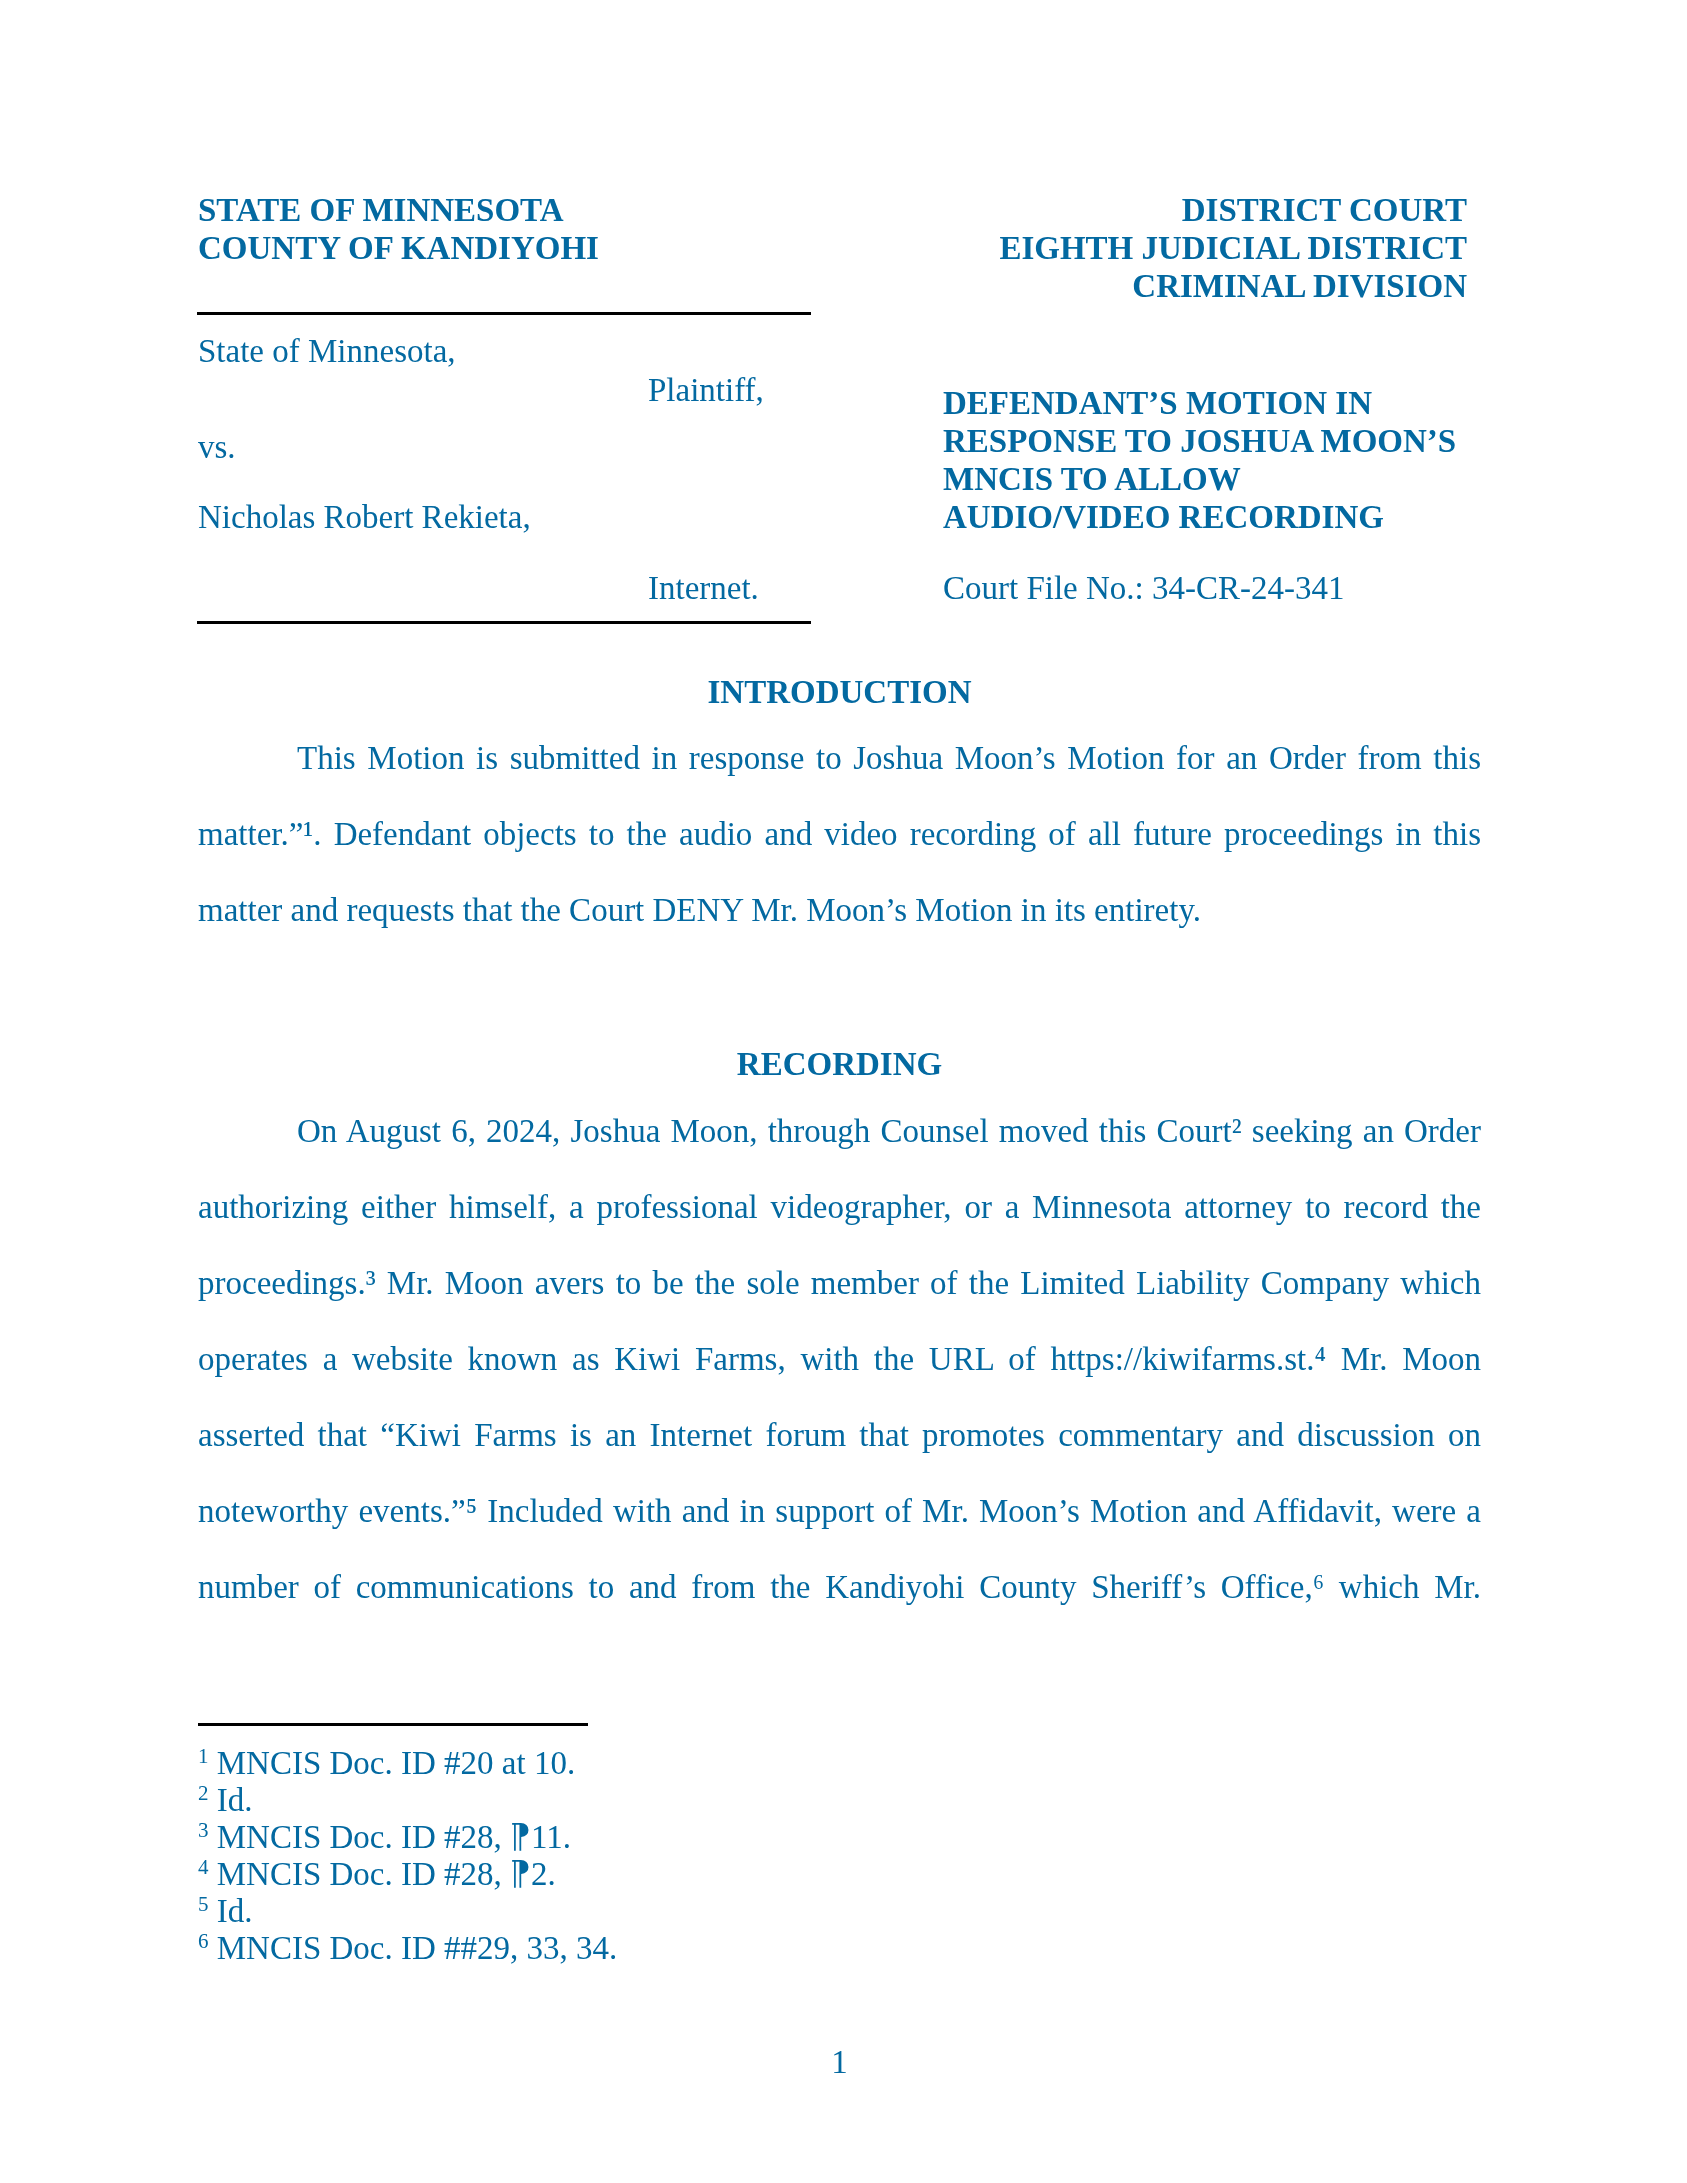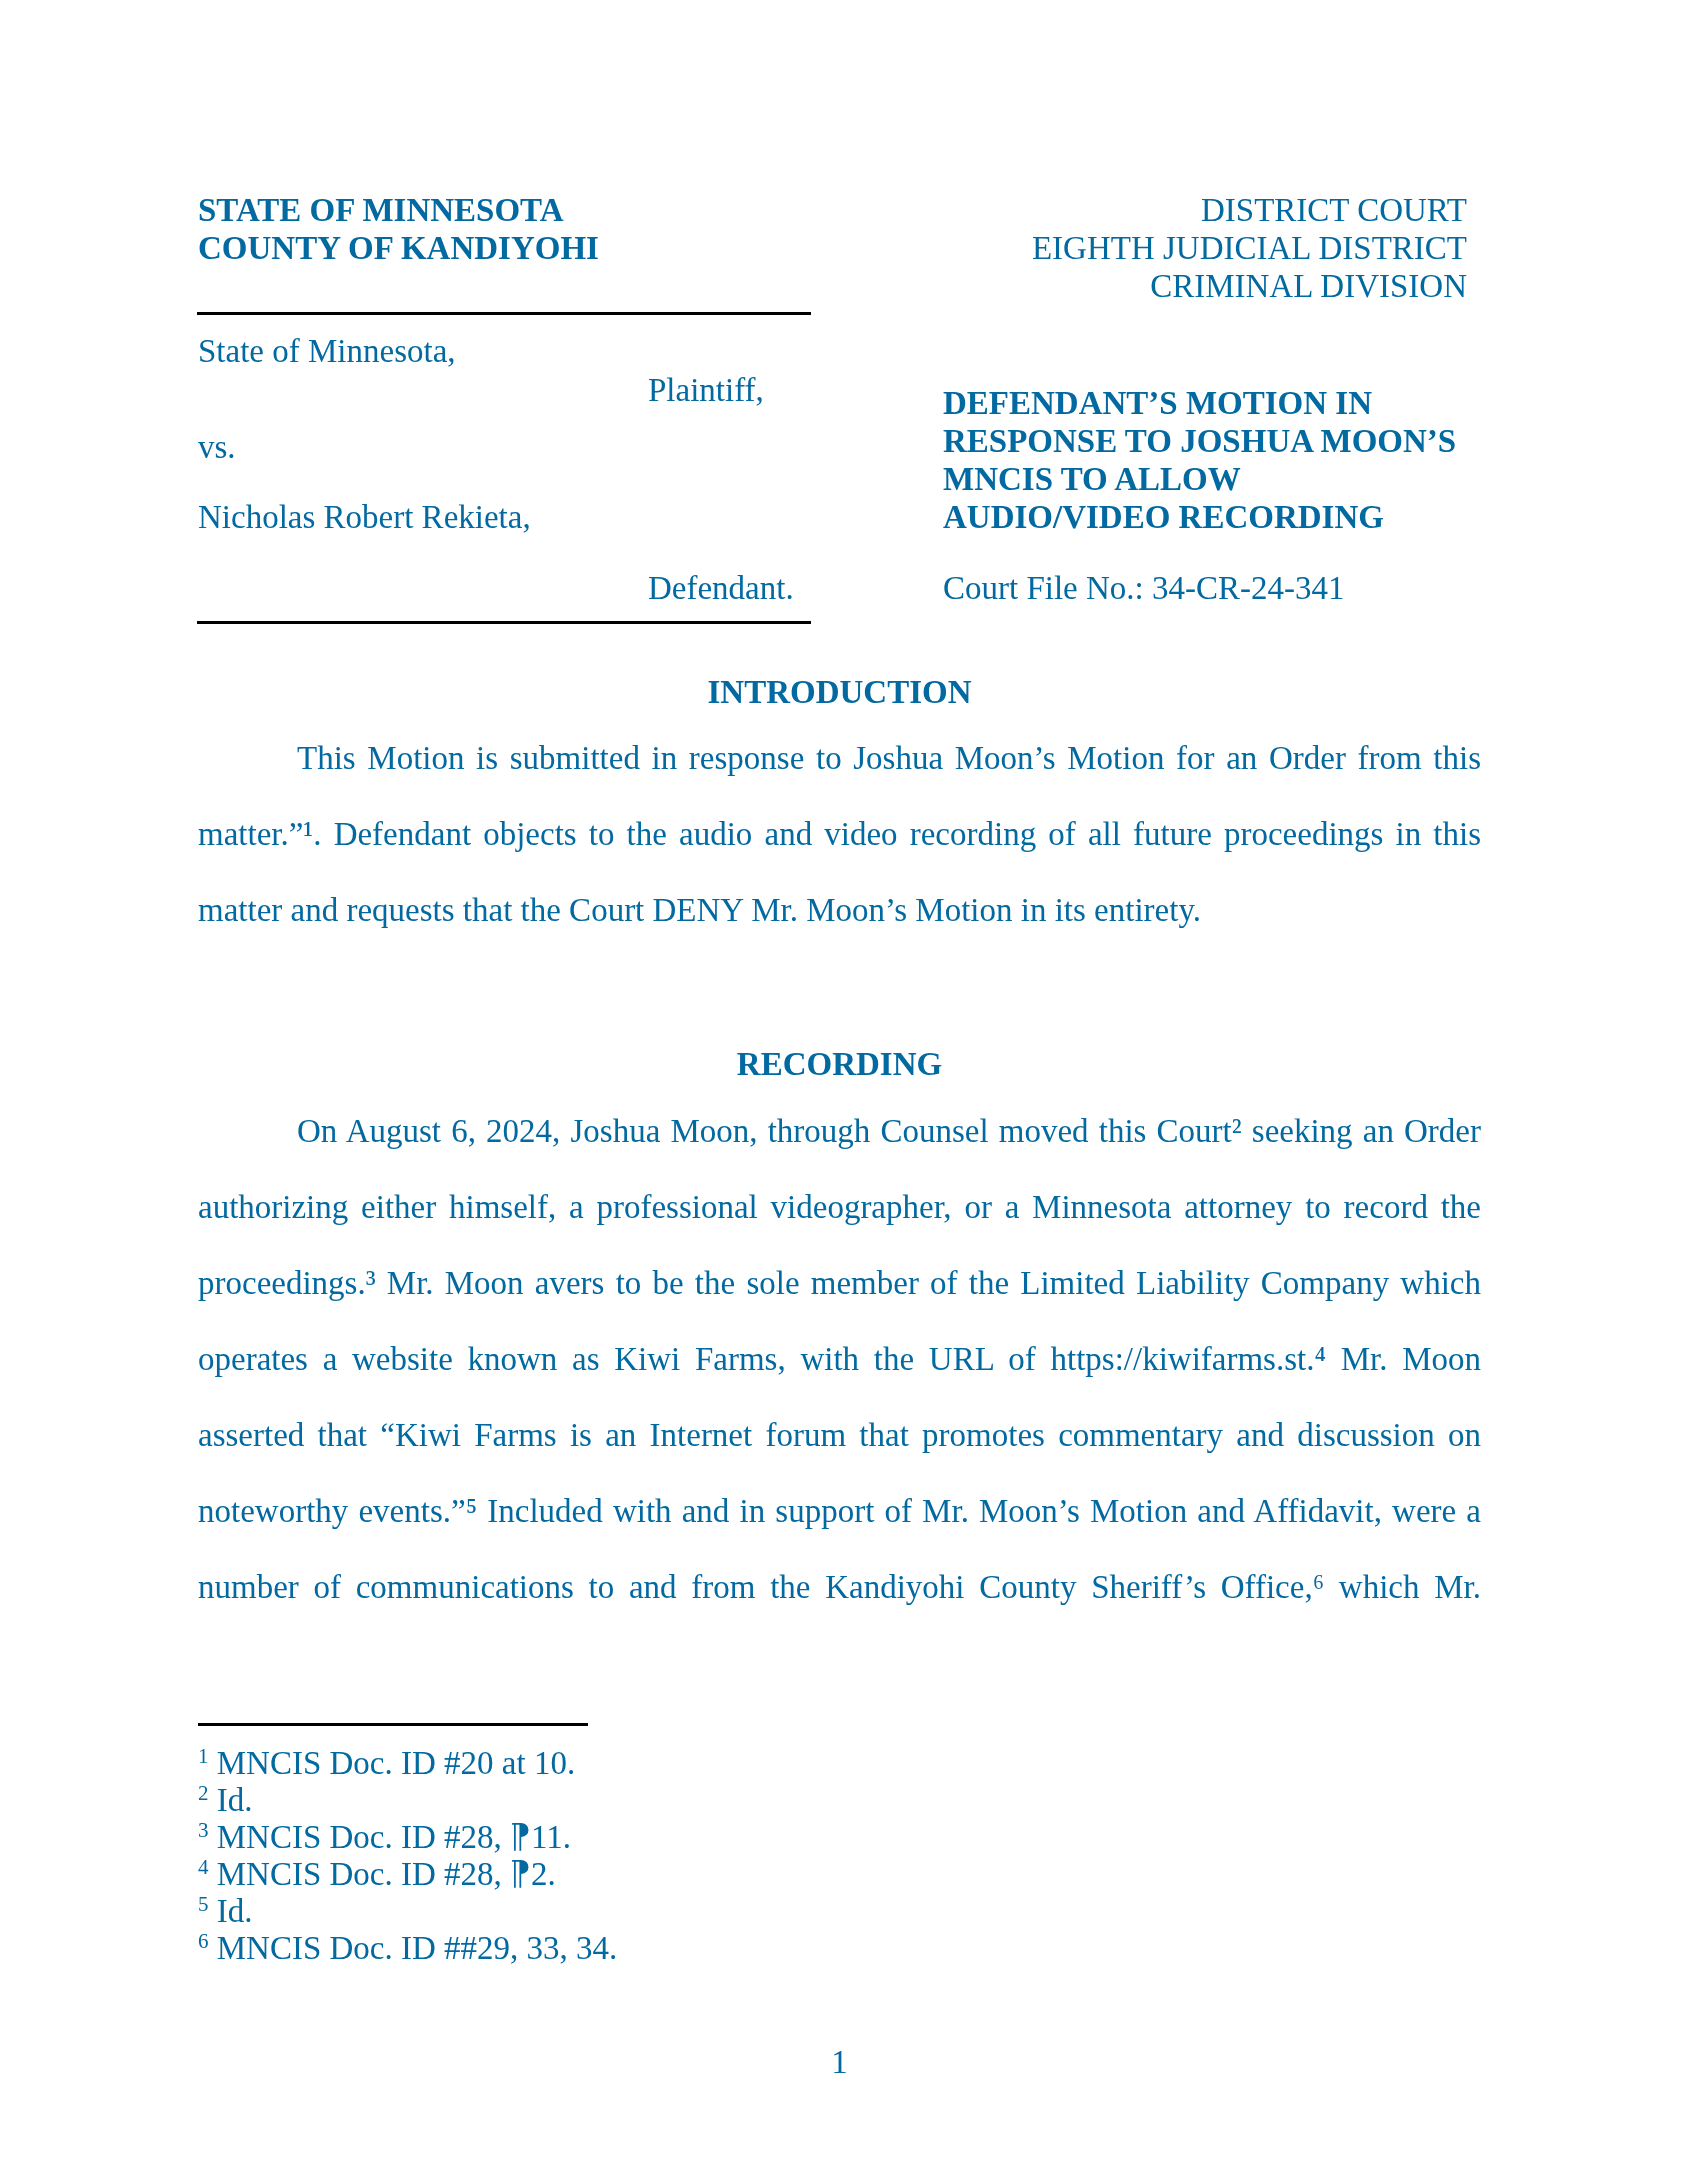--- a/index.html
+++ b/index.html
@@ -10,21 +10,21 @@
     background: #ffffff;
     color: #0369a1;
     font-family: "Liberation Serif", "DejaVu Serif", serif;
     font-size: 33px;
     overflow: hidden;
   }
   .abs { position: absolute; font-family: Liberation Serif, serif; }
 
   
   .hdr-left  { position: absolute; left: 198px;  top: 191px; line-height: 38px; font-weight: bold; }
-  .hdr-right { position: absolute; right: 220px; top: 191px; line-height: 38px; font-weight: normal; text-align: right; }
+  .hdr-right { position: absolute; right: 220px; top: 191px; line-height: 38px; font-weight: bold; text-align: right; }
 
   
   .rule { position: absolute; height: 3.3px; background: #000; }
   .rule-top    { left: 197px; top: 312px; width: 614px; }
   .rule-bottom { left: 197px; top: 621px; width: 614px; }
 
   .plaintiff-name { left: 198px; top: 333px; }
   .plaintiff-role { left: 648px; top: 372px; }
   .vs             { left: 198px; top: 429px; }
   .defendant-name { left: 198px; top: 499px; }
@@ -70,21 +70,21 @@
     <div>EIGHTH JUDICIAL DISTRICT</div>
     <div>CRIMINAL DIVISION</div>
   </div>
 
   <div class="rule rule-top"></div>
 
   <div class="abs plaintiff-name">State of Minnesota,</div>
   <div class="abs plaintiff-role">Plaintiff,</div>
   <div class="abs vs">vs.</div>
   <div class="abs defendant-name">Nicholas Robert Rekieta,</div>
-  <div class="abs defendant-role">Defendant.</div>
+  <div class="abs defendant-role">Internet.</div>
 
   <div class="rule rule-bottom"></div>
 
   <div class="motion-title">
     <div>DEFENDANT’S MOTION IN</div>
     <div>RESPONSE TO JOSHUA MOON’S</div>
     <div>MNCIS TO ALLOW</div>
     <div>AUDIO/VIDEO RECORDING</div>
   </div>
 

